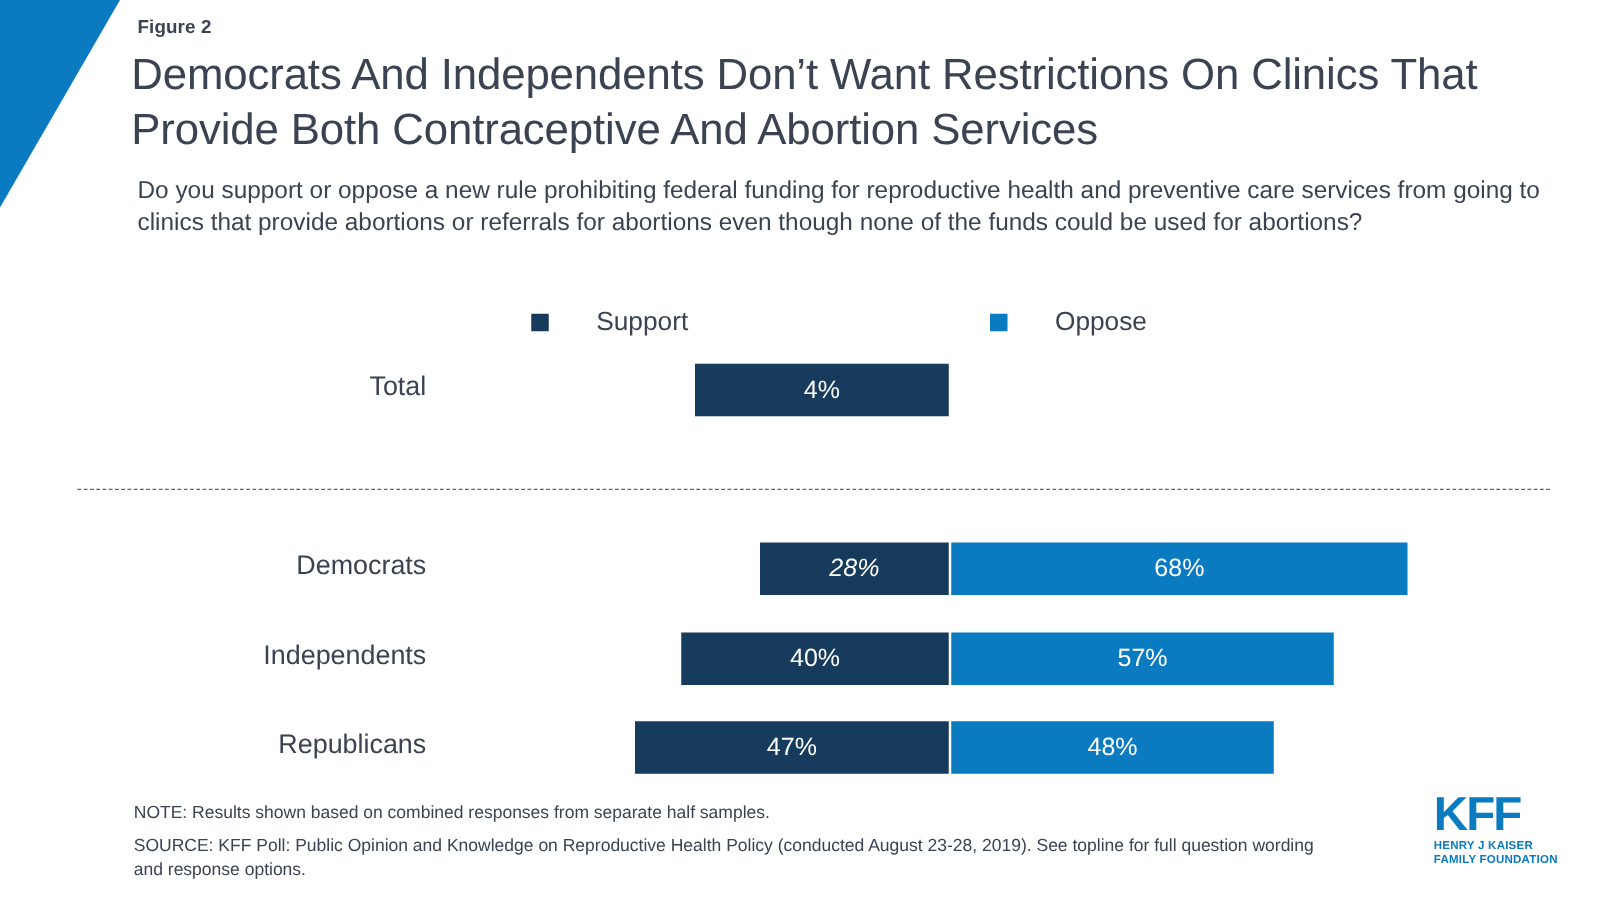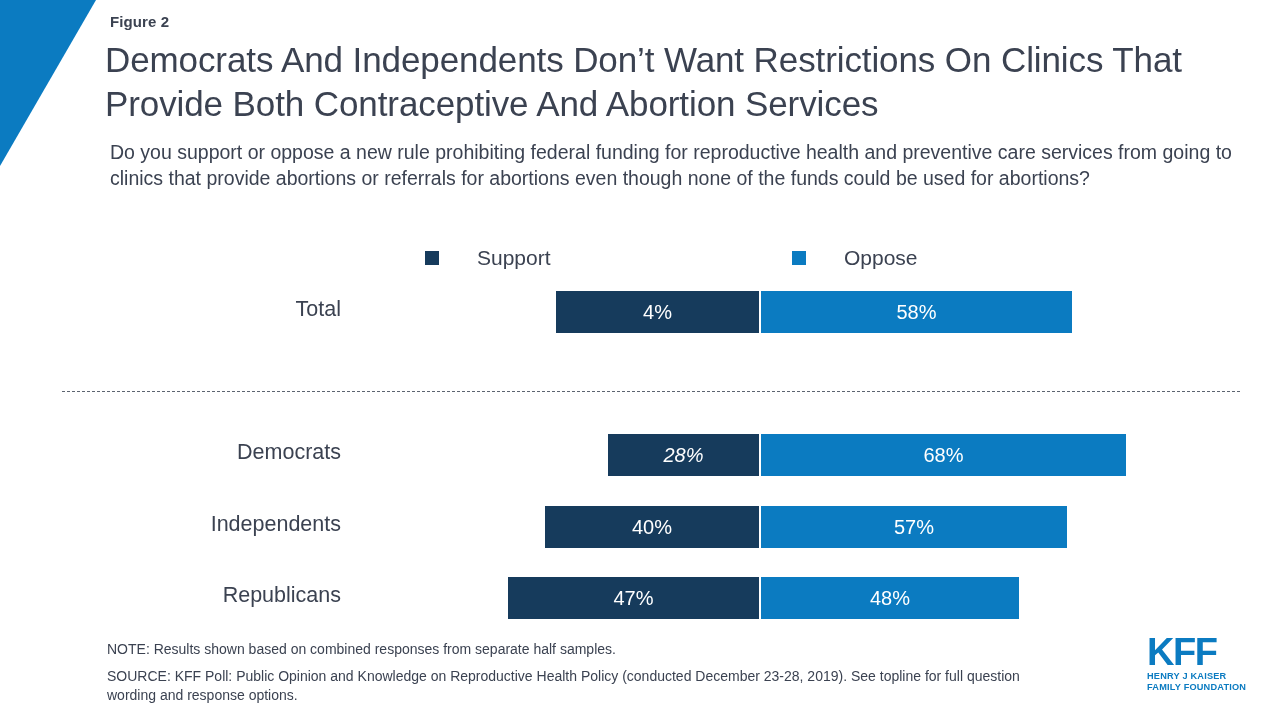--- a/index.html
+++ b/index.html
@@ -194,23 +194,20 @@
   </div>
 </div>
 
 <div id="plot">
 
   <div class="bar-row" id="row-total" style="top:291px; height:42px;">
     <div class="row-label" style="top:6px;">Total</div>
     <div class="seg seg-support" style="left:537px; width:203px; height:42px; top:0;">
       <span>4%</span>
     </div>
-    <div class="seg seg-oppose" style="left:742px; width:311px; height:42px; top:0;">
-      <span>58%</span>
-    </div>
   </div>
 
   <div class="bar-row" id="row-democrats" style="top:434px; height:42px;">
     <div class="row-label" style="top:6px;">Democrats</div>
     <div class="seg seg-support" style="left:589px; width:151px; height:42px; top:0;font-style:italic;">
       <span>28%</span>
     </div>
     <div class="seg seg-oppose" style="left:742px; width:365px; height:42px; top:0;">
       <span>68%</span>
     </div>
@@ -235,20 +232,20 @@
       <span>48%</span>
     </div>
   </div>
 
 </div>
 
 <div id="divider"></div>
 
 <div id="footer">
   <div id="note-text">NOTE: Results shown based on combined responses from separate half samples.</div>
-  <div id="source-text">SOURCE: KFF Poll: Public Opinion and Knowledge on Reproductive Health Policy (conducted December 23-28, 2019). See topline for full question wording and response options.</div>
+  <div id="source-text">SOURCE: KFF Poll: Public Opinion and Knowledge on Reproductive Health Policy (conducted August 23-28, 2019). See topline for full question wording and response options.</div>
 </div>
 
 <div id="kff-logo">
   <div id="kff-logo-mark">KFF</div>
   <div class="kff-logo-sub">HENRY J KAISER</div>
   <div class="kff-logo-sub">FAMILY FOUNDATION</div>
 </div>
 
 </body></html>

